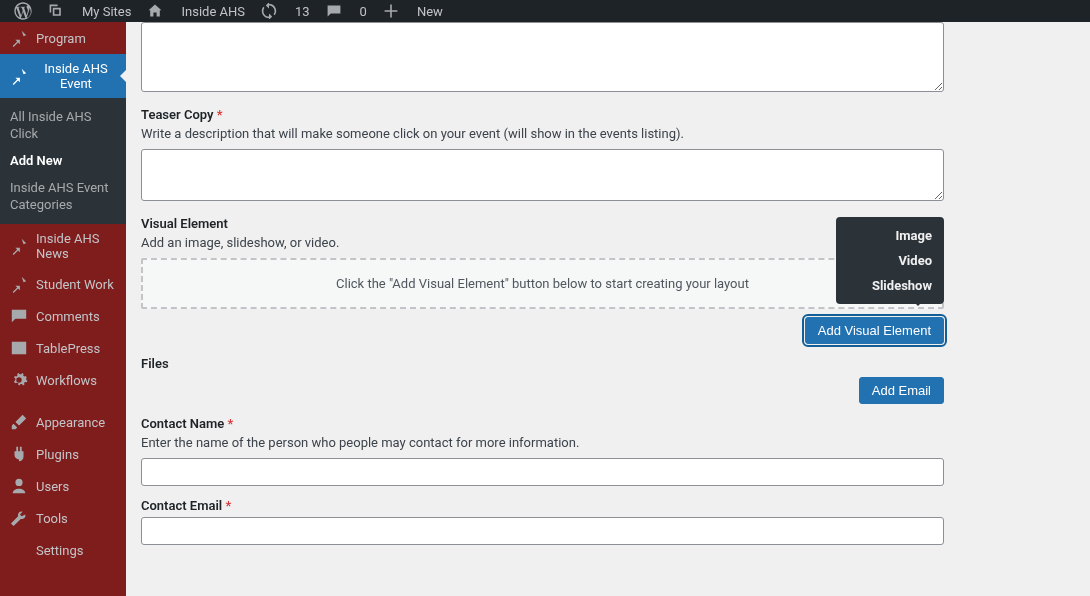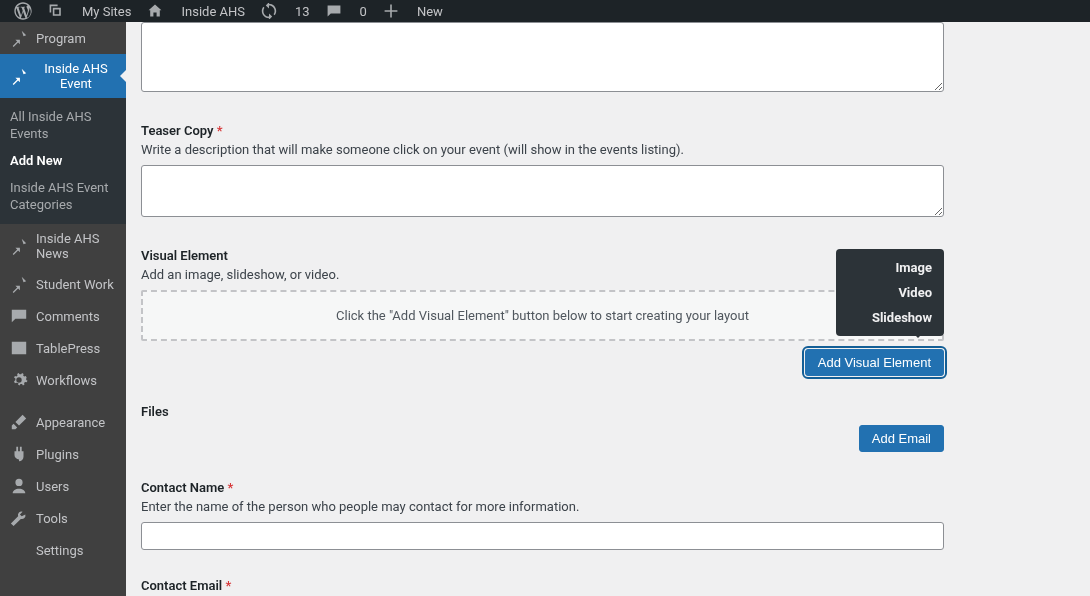--- a/index.html
+++ b/index.html
@@ -37,21 +37,21 @@
     cursor: pointer;
   }
   .adminbar svg { width: 16px; height: 16px; fill: #a7aaad; }
   .adminbar .wp-logo svg { width: 18px; height: 18px; }
 
   
   .sidebar {
     position: absolute;
     top: 22px; left: 0; bottom: 0;
     width: 126px;
-    background: #404040;
+    background: #7f1d1d;
     color: #c3c4c7;
     overflow: hidden;
   }
   .menu-item {
     display: flex;
     align-items: center;
     gap: 8px;
     padding: 7px 10px;
     font-size: 13px;
     color: #c3c4c7;
@@ -180,21 +180,21 @@
     font-weight: bold;
   }
 
   .files-row {
     display:flex;
     justify-content:flex-end;
     margin-top:6px;
   }
 
   
-  .section-gap { margin-top: 28px; }
+  .section-gap { margin-top: 12px; }
 </style>
 </head>
 <body>
 
 <div class="adminbar">
   <div class="ab-item wp-logo">
     <svg viewBox="0 0 20 20">
         <path d="M10 .4C4.7.4.4 4.7.4 10S4.7 19.6 10 19.6 19.6 15.3 19.6 10 15.3.4 10 .4zM1.9 10c0-1.2.3-2.3.7-3.3l3.9 10.6C3.7 16 1.9 13.2 1.9 10zm8.1 8.1c-.8 0-1.6-.1-2.3-.3l2.4-7.1 2.5 6.9c0 .1 0 .1.1.1-.9.3-1.8.4-2.7.4zm1.1-11.9c.5 0 .9-.1.9-.1.5 0 .4-.7 0-.7 0 0-1.3.1-2.2.1-.8 0-2.1-.1-2.1-.1-.5 0-.5.7-.1.7 0 0 .4 0 .9.1l1.2 3.4-1.8 5.3L5 6.2c.5 0 .9-.1.9-.1.5 0 .4-.7 0-.7 0 0-1.3.1-2.2.1h-.5C4.7 3.3 7.2 1.9 10 1.9c2.1 0 4 .8 5.4 2.1h-.1c-.8 0-1.4.7-1.4 1.4 0 .7.4 1.2.8 1.9.3.5.7 1.2.7 2.2 0 .7-.3 1.5-.6 2.6l-.8 2.6-2.9-8.5zm3 11.1l2.5-7.2c.5-1.2.6-2.1.6-2.9 0-.3 0-.6-.1-.8 1 1.3 1.5 2.9 1.5 4.6 0 2.7-1.5 5.1-3.7 6.4h1.1v-.1z"></path>
       </svg>
   </div>
@@ -237,21 +237,21 @@
       </svg>
     <span>Program</span>
   </div>
   <div class="menu-item current">
     <svg viewBox="0 0 20 20">
         <path d="M13 2l5 5-3 1-4 4v5l-2-2-5 5-1-1 5-5-2-2h5l4-4z"></path>
       </svg>
     <span>Inside AHS Event</span>
   </div>
   <div class="submenu">
-    <div class="sub-item"><span>All Inside AHS Events</span></div>
+    <div class="sub-item"><span>All Inside AHS Click</span></div>
     <div class="sub-item current"><span>Add New</span></div>
     <div class="sub-item"><span>Inside AHS Event Categories</span></div>
   </div>
   <div class="menu-item">
     <svg viewBox="0 0 20 20">
         <path d="M13 2l5 5-3 1-4 4v5l-2-2-5 5-1-1 5-5-2-2h5l4-4z"></path>
       </svg>
     <span>Inside AHS News</span>
   </div>
   <div class="menu-item">

